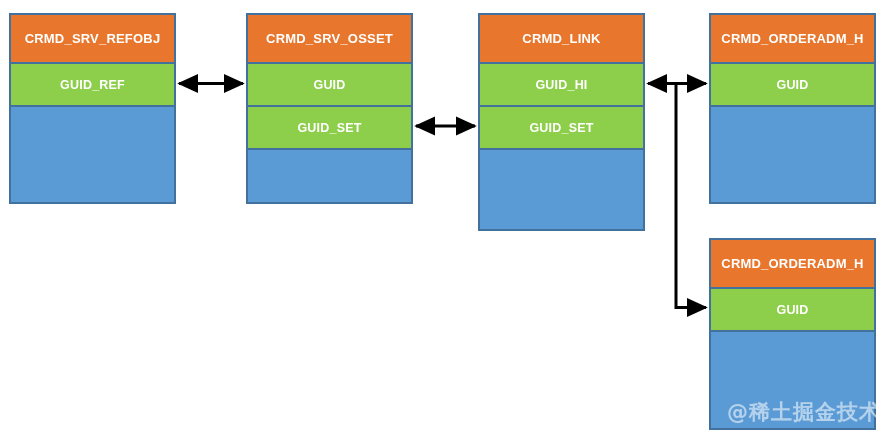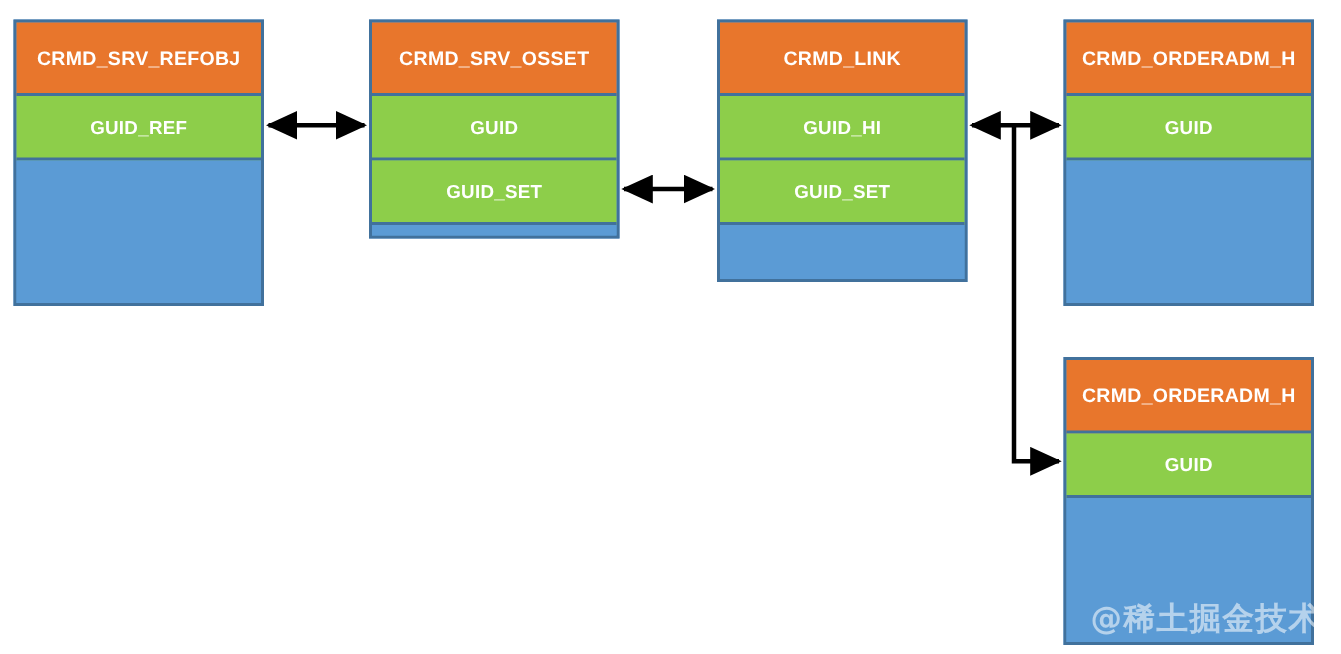--- a/index.html
+++ b/index.html
@@ -72,28 +72,28 @@
 <body>
 
 <div id="canvas">
 
   <div class="entity-box" style="left:9px; top:13px; width:167px; height:191px;">
     <div class="row header" style="height:49px;">CRMD_SRV_REFOBJ</div>
     <div class="row key" style="height:43px;">GUID_REF</div>
     <div class="row body"></div>
   </div>
 
-  <div class="entity-box" style="left:246px; top:13px; width:167px; height:146px;">
+  <div class="entity-box" style="left:246px; top:13px; width:167px; height:191px;">
     <div class="row header" style="height:49px;">CRMD_SRV_OSSET</div>
     <div class="row key" style="height:43px;">GUID</div>
     <div class="row key" style="height:43px;">GUID_SET</div>
     <div class="row body"></div>
   </div>
 
-  <div class="entity-box" style="left:478px; top:13px; width:167px; height:175px;">
+  <div class="entity-box" style="left:478px; top:13px; width:167px; height:218px;">
     <div class="row header" style="height:49px;">CRMD_LINK</div>
     <div class="row key" style="height:43px;">GUID_HI</div>
     <div class="row key" style="height:43px;">GUID_SET</div>
     <div class="row body"></div>
   </div>
 
   <div class="entity-box" style="left:709px; top:13px; width:167px; height:191px;">
     <div class="row header" style="height:49px;">CRMD_ORDERADM_H</div>
     <div class="row key" style="height:43px;">GUID</div>
     <div class="row body"></div>

